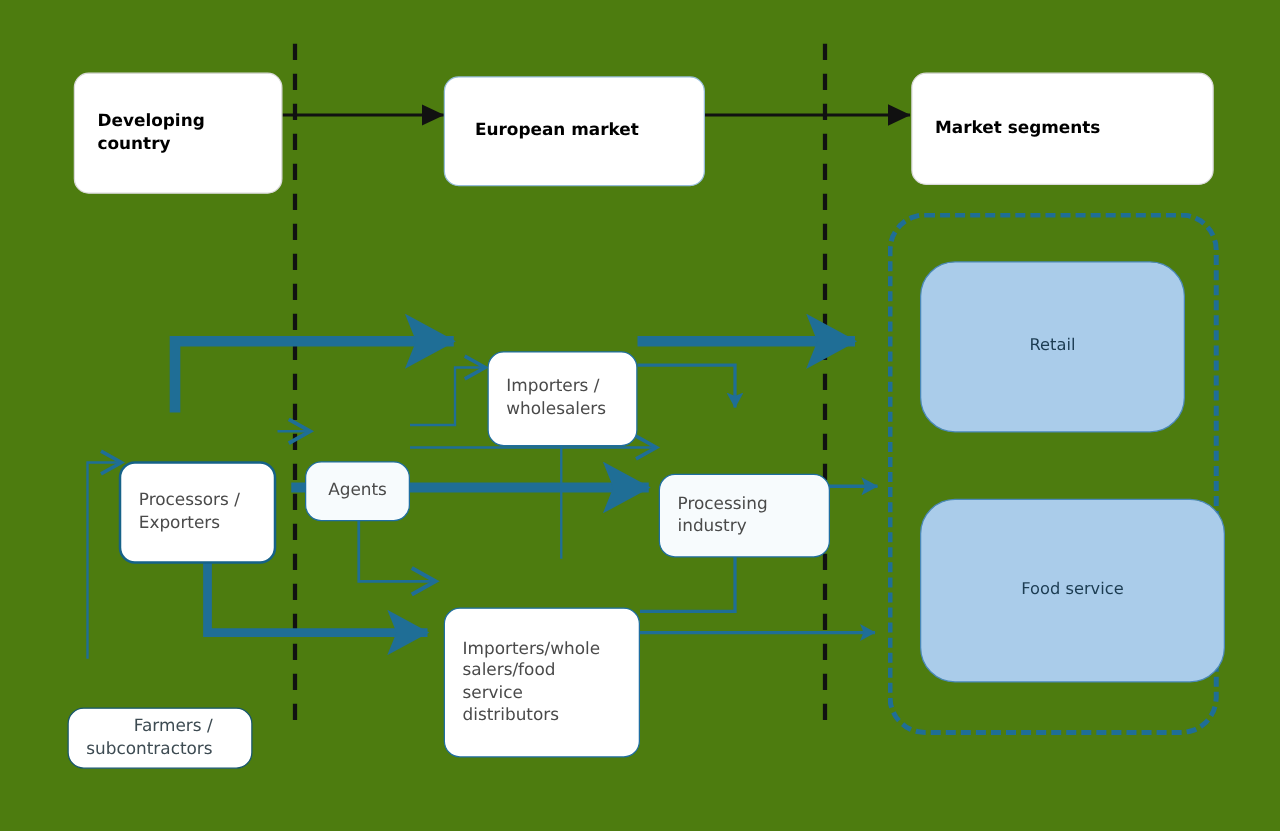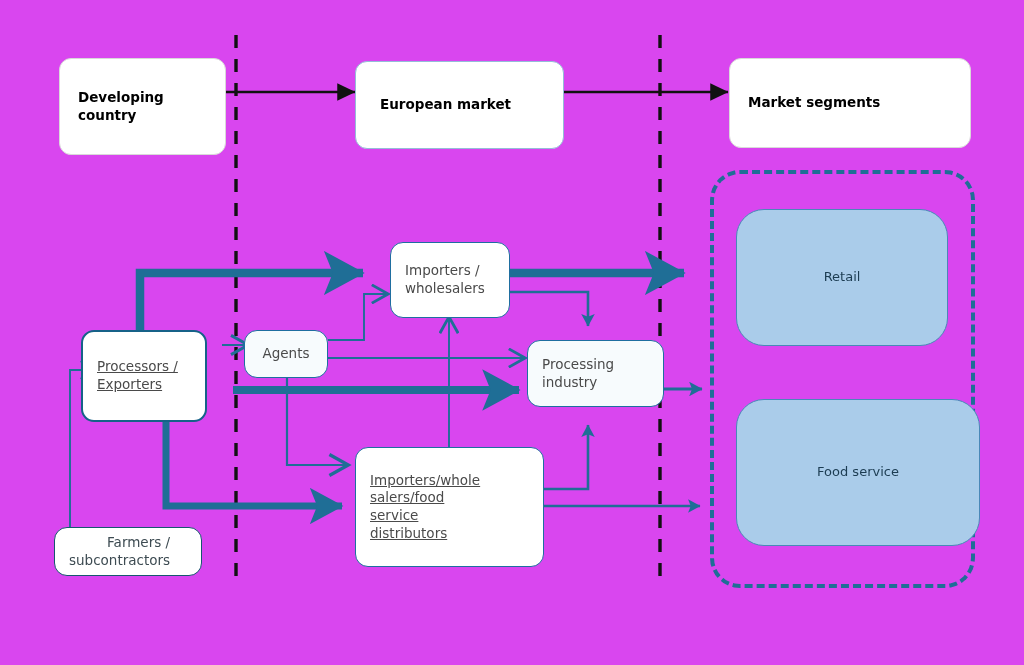--- a/index.html
+++ b/index.html
@@ -7,21 +7,21 @@
     padding: 0;
     background: #ffffff;
   }
   body {
     font-family: "DejaVu Sans", sans-serif;
   }
   #stage {
     position: relative;
     width: 1024px;
     height: 665px;
-    background: #d946ef;
+    background: #4d7c0f;
     overflow: hidden;
   }
   #svg-layer {
     position: absolute;
     left: 0; top: 0;
     width: 1024px;
     height: 665px;
   }
   .node {
     position: absolute;
@@ -52,20 +52,21 @@
     padding-left: 24px;
   }
 
   
   .chain {
     border-radius: 13px;
     font-size: 13.5px;
     color: #4a4a4a;
     padding: 0 14px;
     border: 1.6px solid #1f6ea0;
+    margin-top: 39px;
   }
   .chain-strong {
     border-width: 2.2px;
     border-color: #166288;
   }
   .chain-tint {
     background: #f7fbfd;
   }
   .chain-dark {
     border-color: #17566f;
@@ -197,40 +198,40 @@
   <div class="group-dashed" style="left:710px; top:170px; width:265px; height:418px;"></div>
 
   <div class="node segment" style="left:736px; top:209px; width:212px; height:137px;">
     <span class="node-label">Retail</span>
   </div>
 
   <div class="node segment" style="left:736px; top:399px; width:244px; height:147px;">
     <span class="node-label">Food service</span>
   </div>
 
-  <div class="node chain chain-strong" style="left:81px; top:330px; width:126px; height:92px;text-decoration:underline;">
+  <div class="node chain chain-strong" style="left:95px; top:330px; width:126px; height:82px;">
     <span class="node-label">Processors /
 Exporters</span>
   </div>
 
   <div class="node chain chain-dark" style="left:54px; top:527px; width:148px; height:49px;text-align:right;">
     <span class="node-label">Farmers /
 subcontractors</span>
   </div>
 
   <div class="node chain chain-tint" style="left:244px; top:330px; width:84px; height:48px; justify-content:center;">
     <span class="node-label">Agents</span>
   </div>
 
   <div class="node chain" style="left:390px; top:242px; width:120px; height:76px;">
     <span class="node-label">Importers /
 wholesalers</span>
   </div>
 
-  <div class="node chain" style="left:355px; top:447px; width:189px; height:120px;text-decoration:underline;">
+  <div class="node chain" style="left:355px; top:447px; width:157px; height:120px;">
     <span class="node-label">Importers/whole
 salers/food
 service
 distributors</span>
   </div>
 
   <div class="node chain chain-tint" style="left:527px; top:340px; width:137px; height:67px;">
     <span class="node-label">Processing
 industry</span>
   </div>

